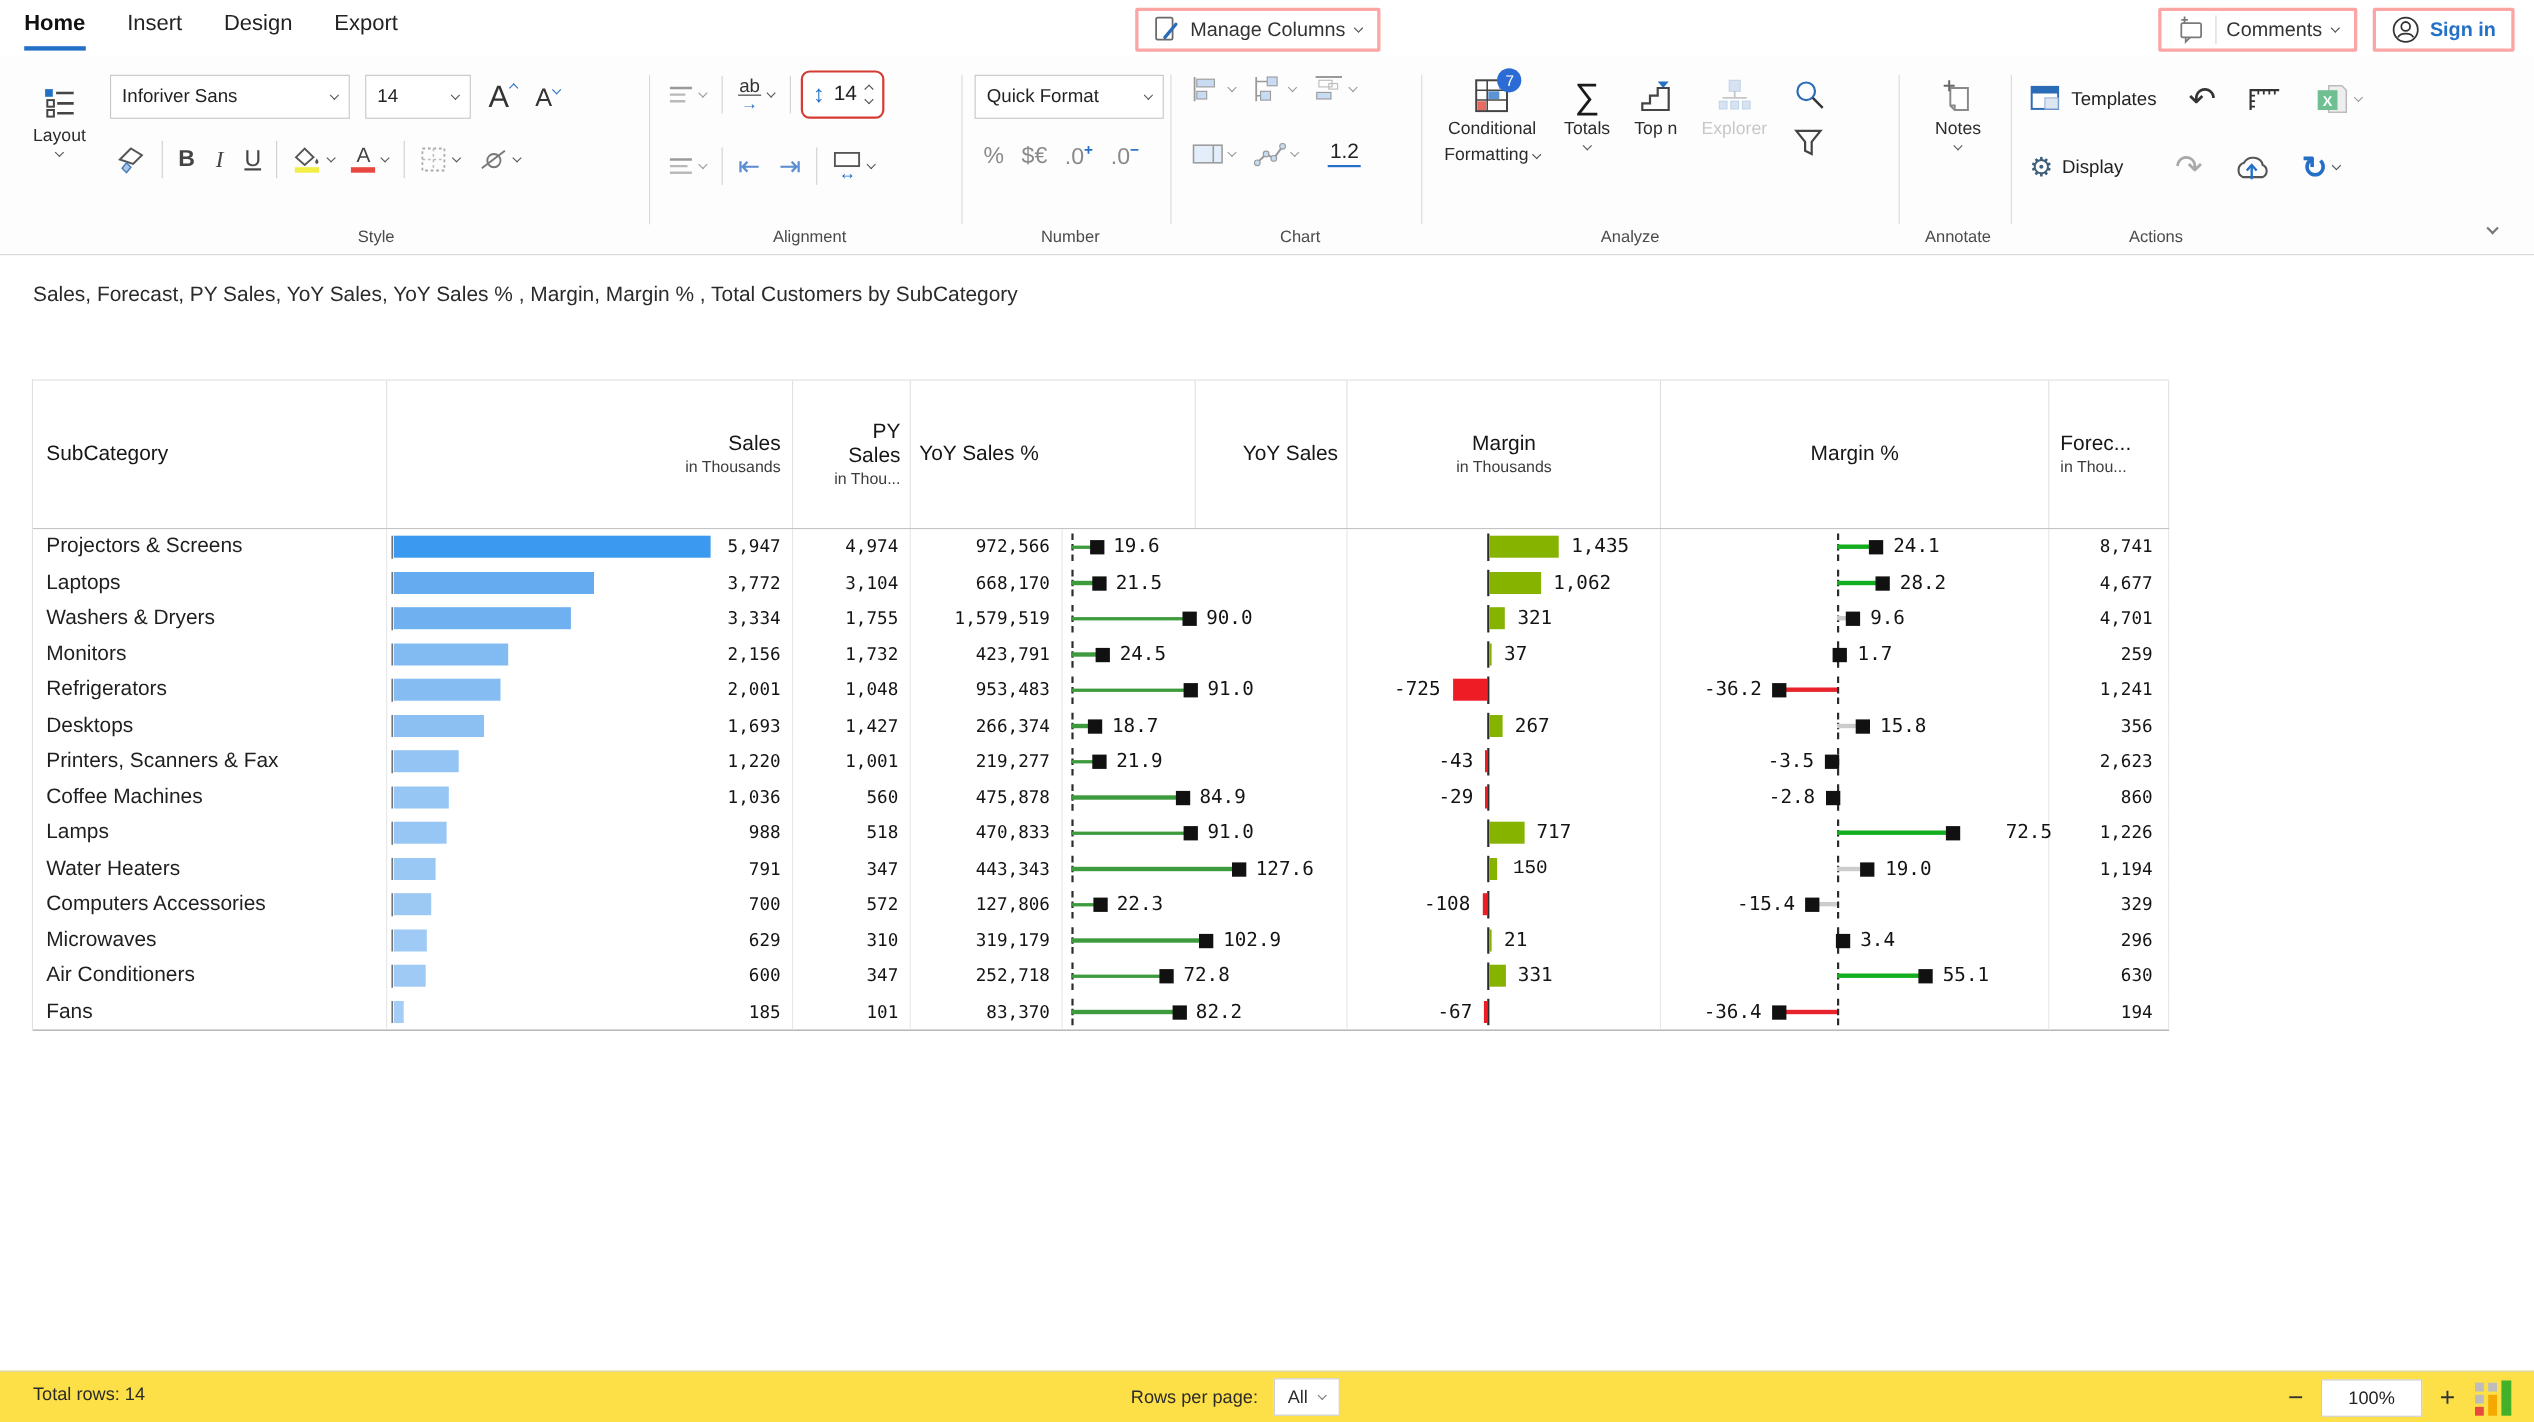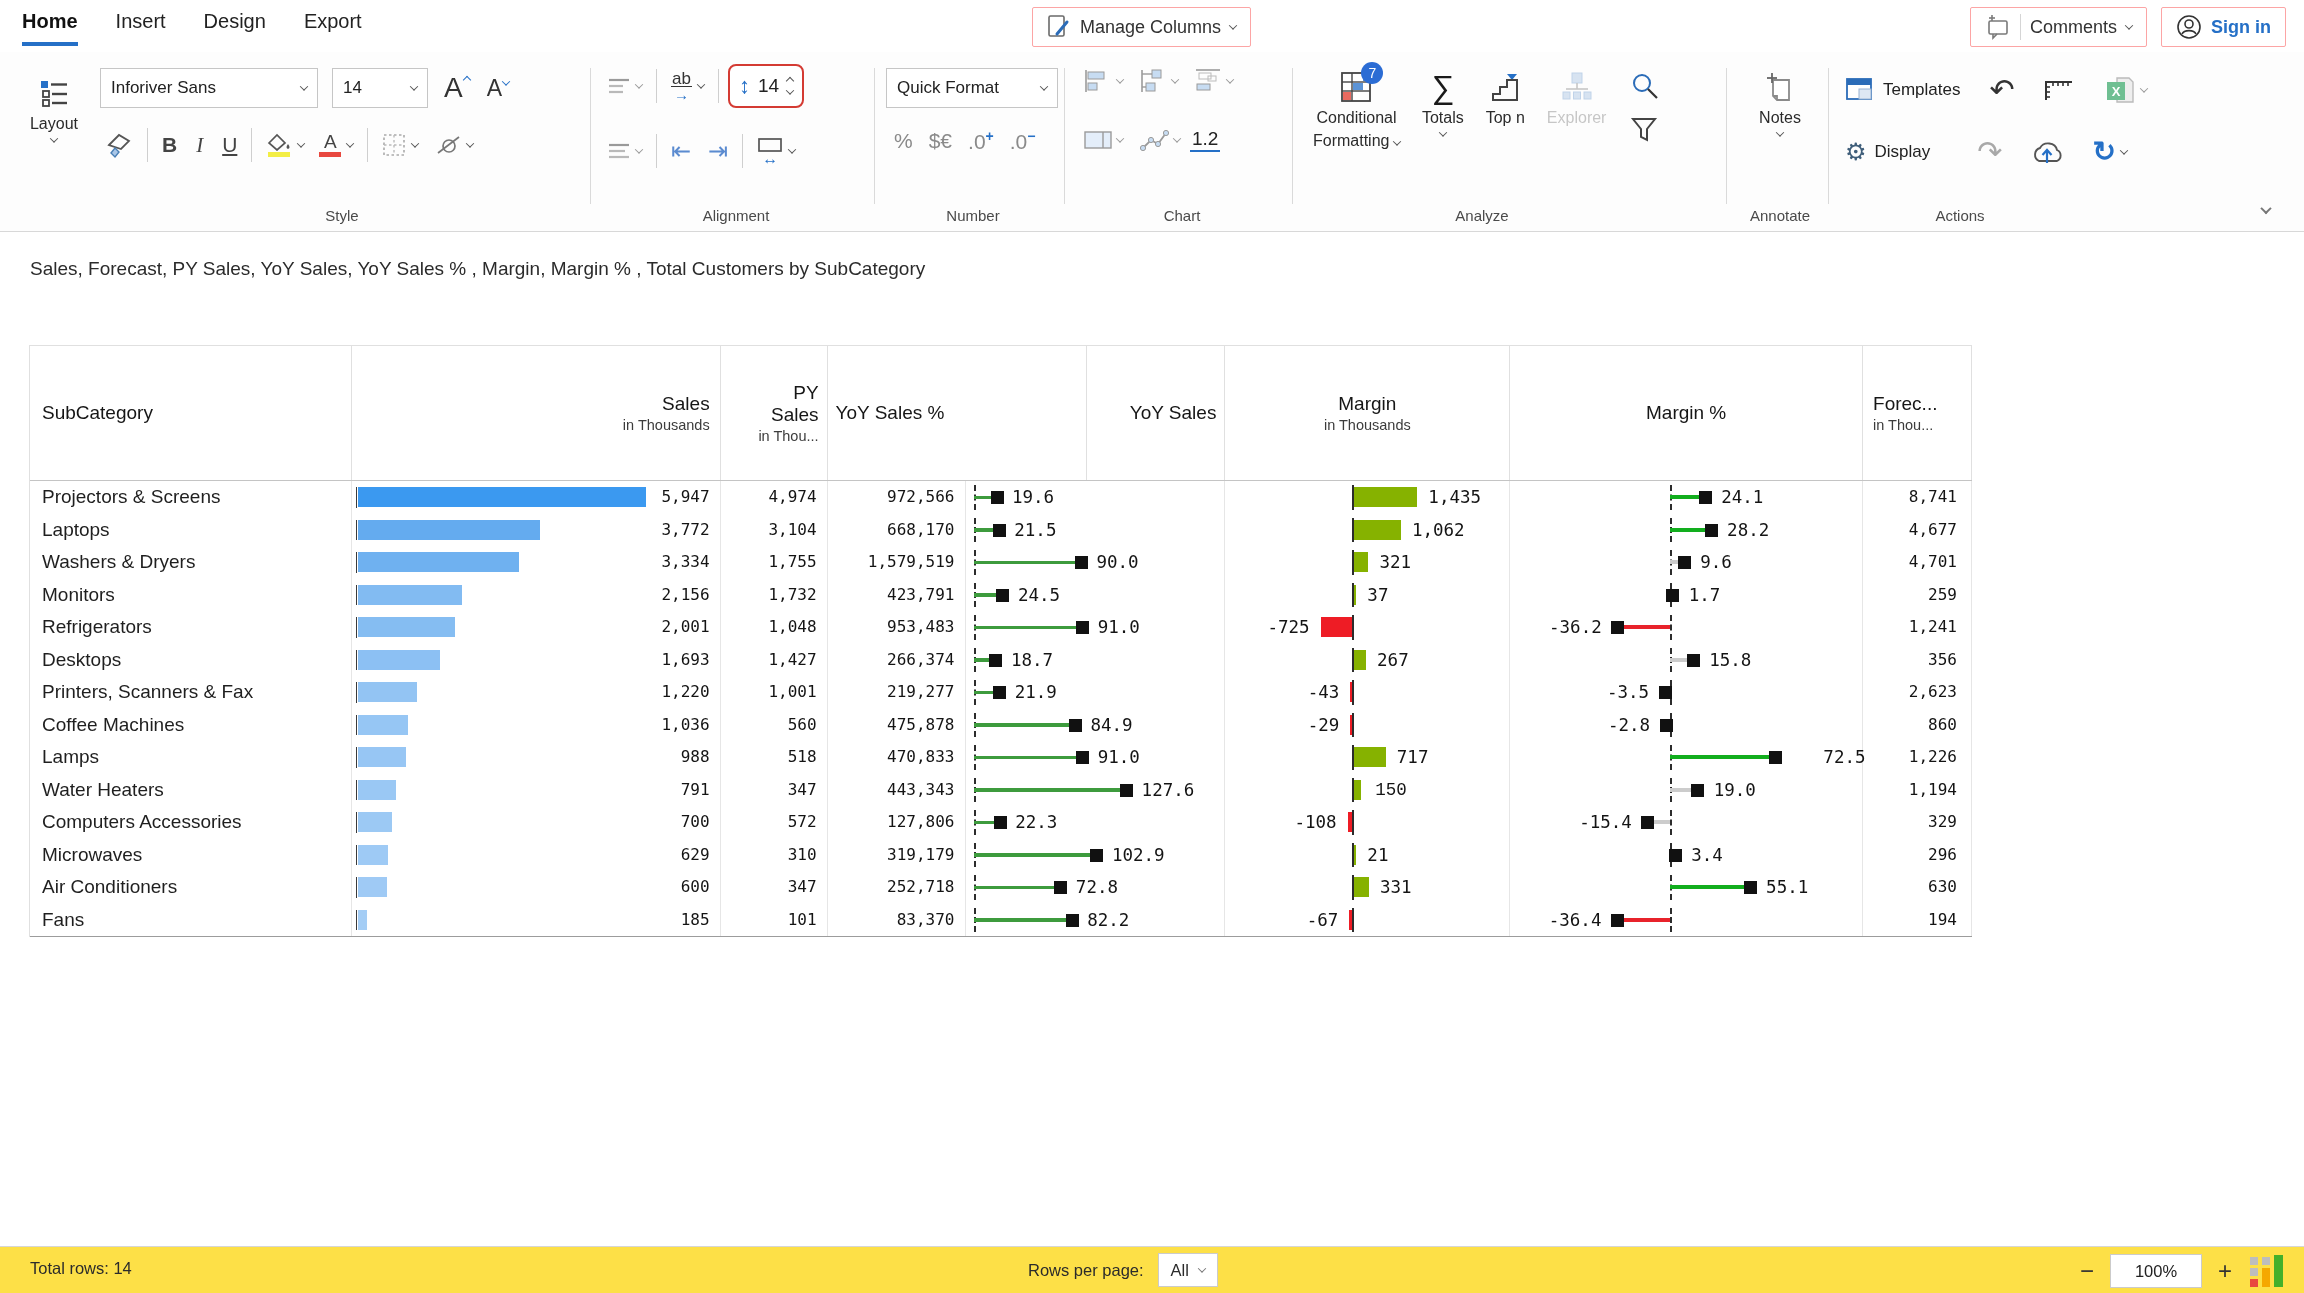--- a/index.html
+++ b/index.html
@@ -6,21 +6,21 @@
   html,body{background:#fff}
   .root{position:relative;width:2304px;height:1293px;background:#fff;overflow:hidden;
         font-family:"Liberation Sans",sans-serif;color:#222}
   .mono{font-family:"DejaVu Sans Mono",monospace}
 
   
   .topbar{position:absolute;left:0;top:0;width:100%;height:52px;background:#fff}
   .tabs{position:absolute;left:22px;top:10px;display:flex;gap:38px;font-size:20px;color:#222}
   .tab{cursor:pointer;padding-bottom:9px}
   .tab.active{font-weight:bold;border-bottom:4px solid #2570c7;color:#111}
-  .topbtn{display:flex;align-items:center;gap:9px;height:40px;border:1px solid #fca5a5;
+  .topbtn{display:flex;align-items:center;gap:9px;height:40px;border:3px solid #fca5a5;
           background:#fff;padding:0 14px;font-size:18px;color:#333;border-radius:2px;cursor:pointer}
   .managecols{position:absolute;left:1032px;top:7px}
   .topright{position:absolute;right:18px;top:7px;display:flex;gap:14px}
   .tdiv{width:1px;height:26px;background:#d5d5d5}
   .signin-txt{color:#2570c7;font-weight:bold}
 
   
   .ribbon{position:absolute;left:0;top:52px;width:100%;height:180px;background:#fdfdfd;border-bottom:1px solid #d8d8d8}
   .grp{position:absolute;top:0;height:180px}
   .glabel{position:absolute;bottom:8px;left:0;right:0;text-align:center;font-size:15px;color:#4a4a4a}
@@ -330,21 +330,21 @@
         <span class="smallbtn" style="margin-left:12px">
           <svg width="30" height="24" viewBox="0 0 30 24">
               <polyline points="3,20 11,12 18,16 26,5" fill="none" stroke="#9a9a9a" stroke-width="1.8"></polyline>
               <circle cx="3" cy="20" r="2.6" fill="#c7dcf2" stroke="#9a9a9a"></circle>
               <circle cx="11" cy="12" r="2.6" fill="#c7dcf2" stroke="#9a9a9a"></circle>
               <circle cx="18" cy="16" r="2.6" fill="#c7dcf2" stroke="#9a9a9a"></circle>
               <circle cx="26" cy="5" r="2.6" fill="#c7dcf2" stroke="#9a9a9a"></circle>
             </svg>
           <span class="chev sm" style="margin-left:4px;border-color:#999"></span>
         </span>
-        <span class="onetwo" style="margin-left:5px">1.2</span>
+        <span class="onetwo" style="margin-left:22px">1.2</span>
       </div>
       <div class="glabel">Chart</div>
     </div>
     <div class="vsep" style="left:1292px"></div>
 
     <div class="grp" style="left:1302px;width:420px">
       <div class="r1" style="left:0;top:18px;align-items:flex-start">
         <div class="bigbtn">
           <span class="ico" style="position:relative">
             <svg width="34" height="34" viewBox="0 0 34 34">

